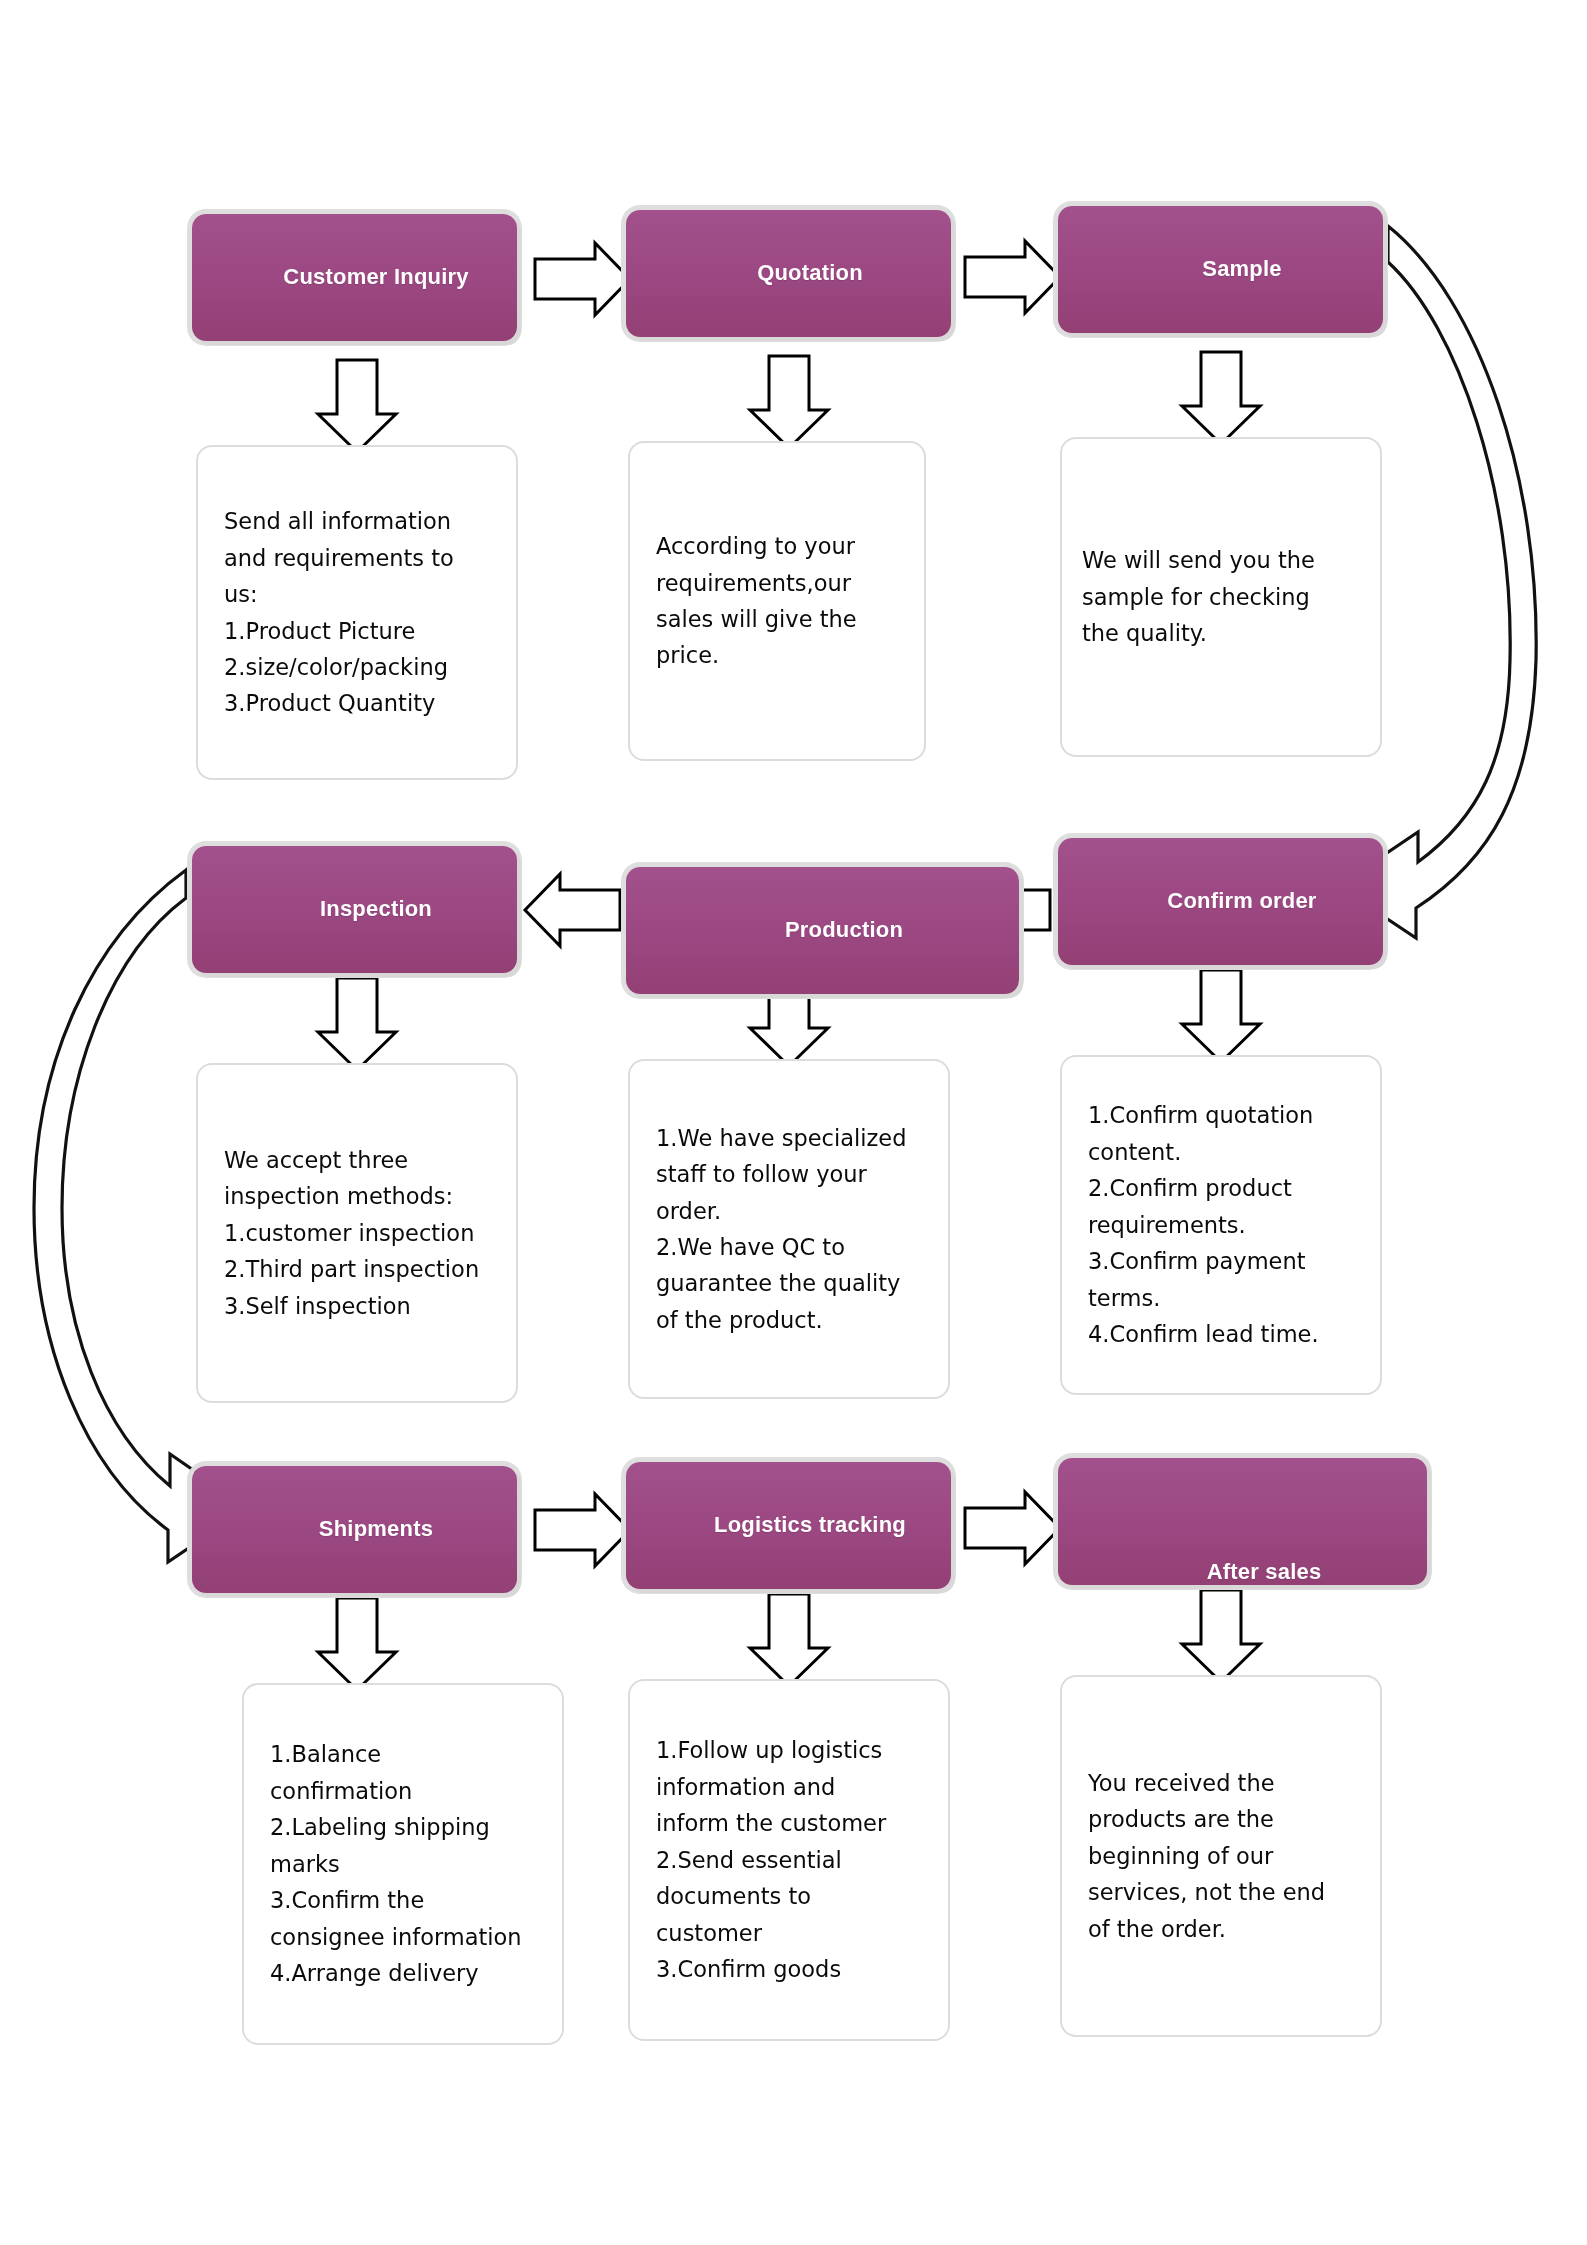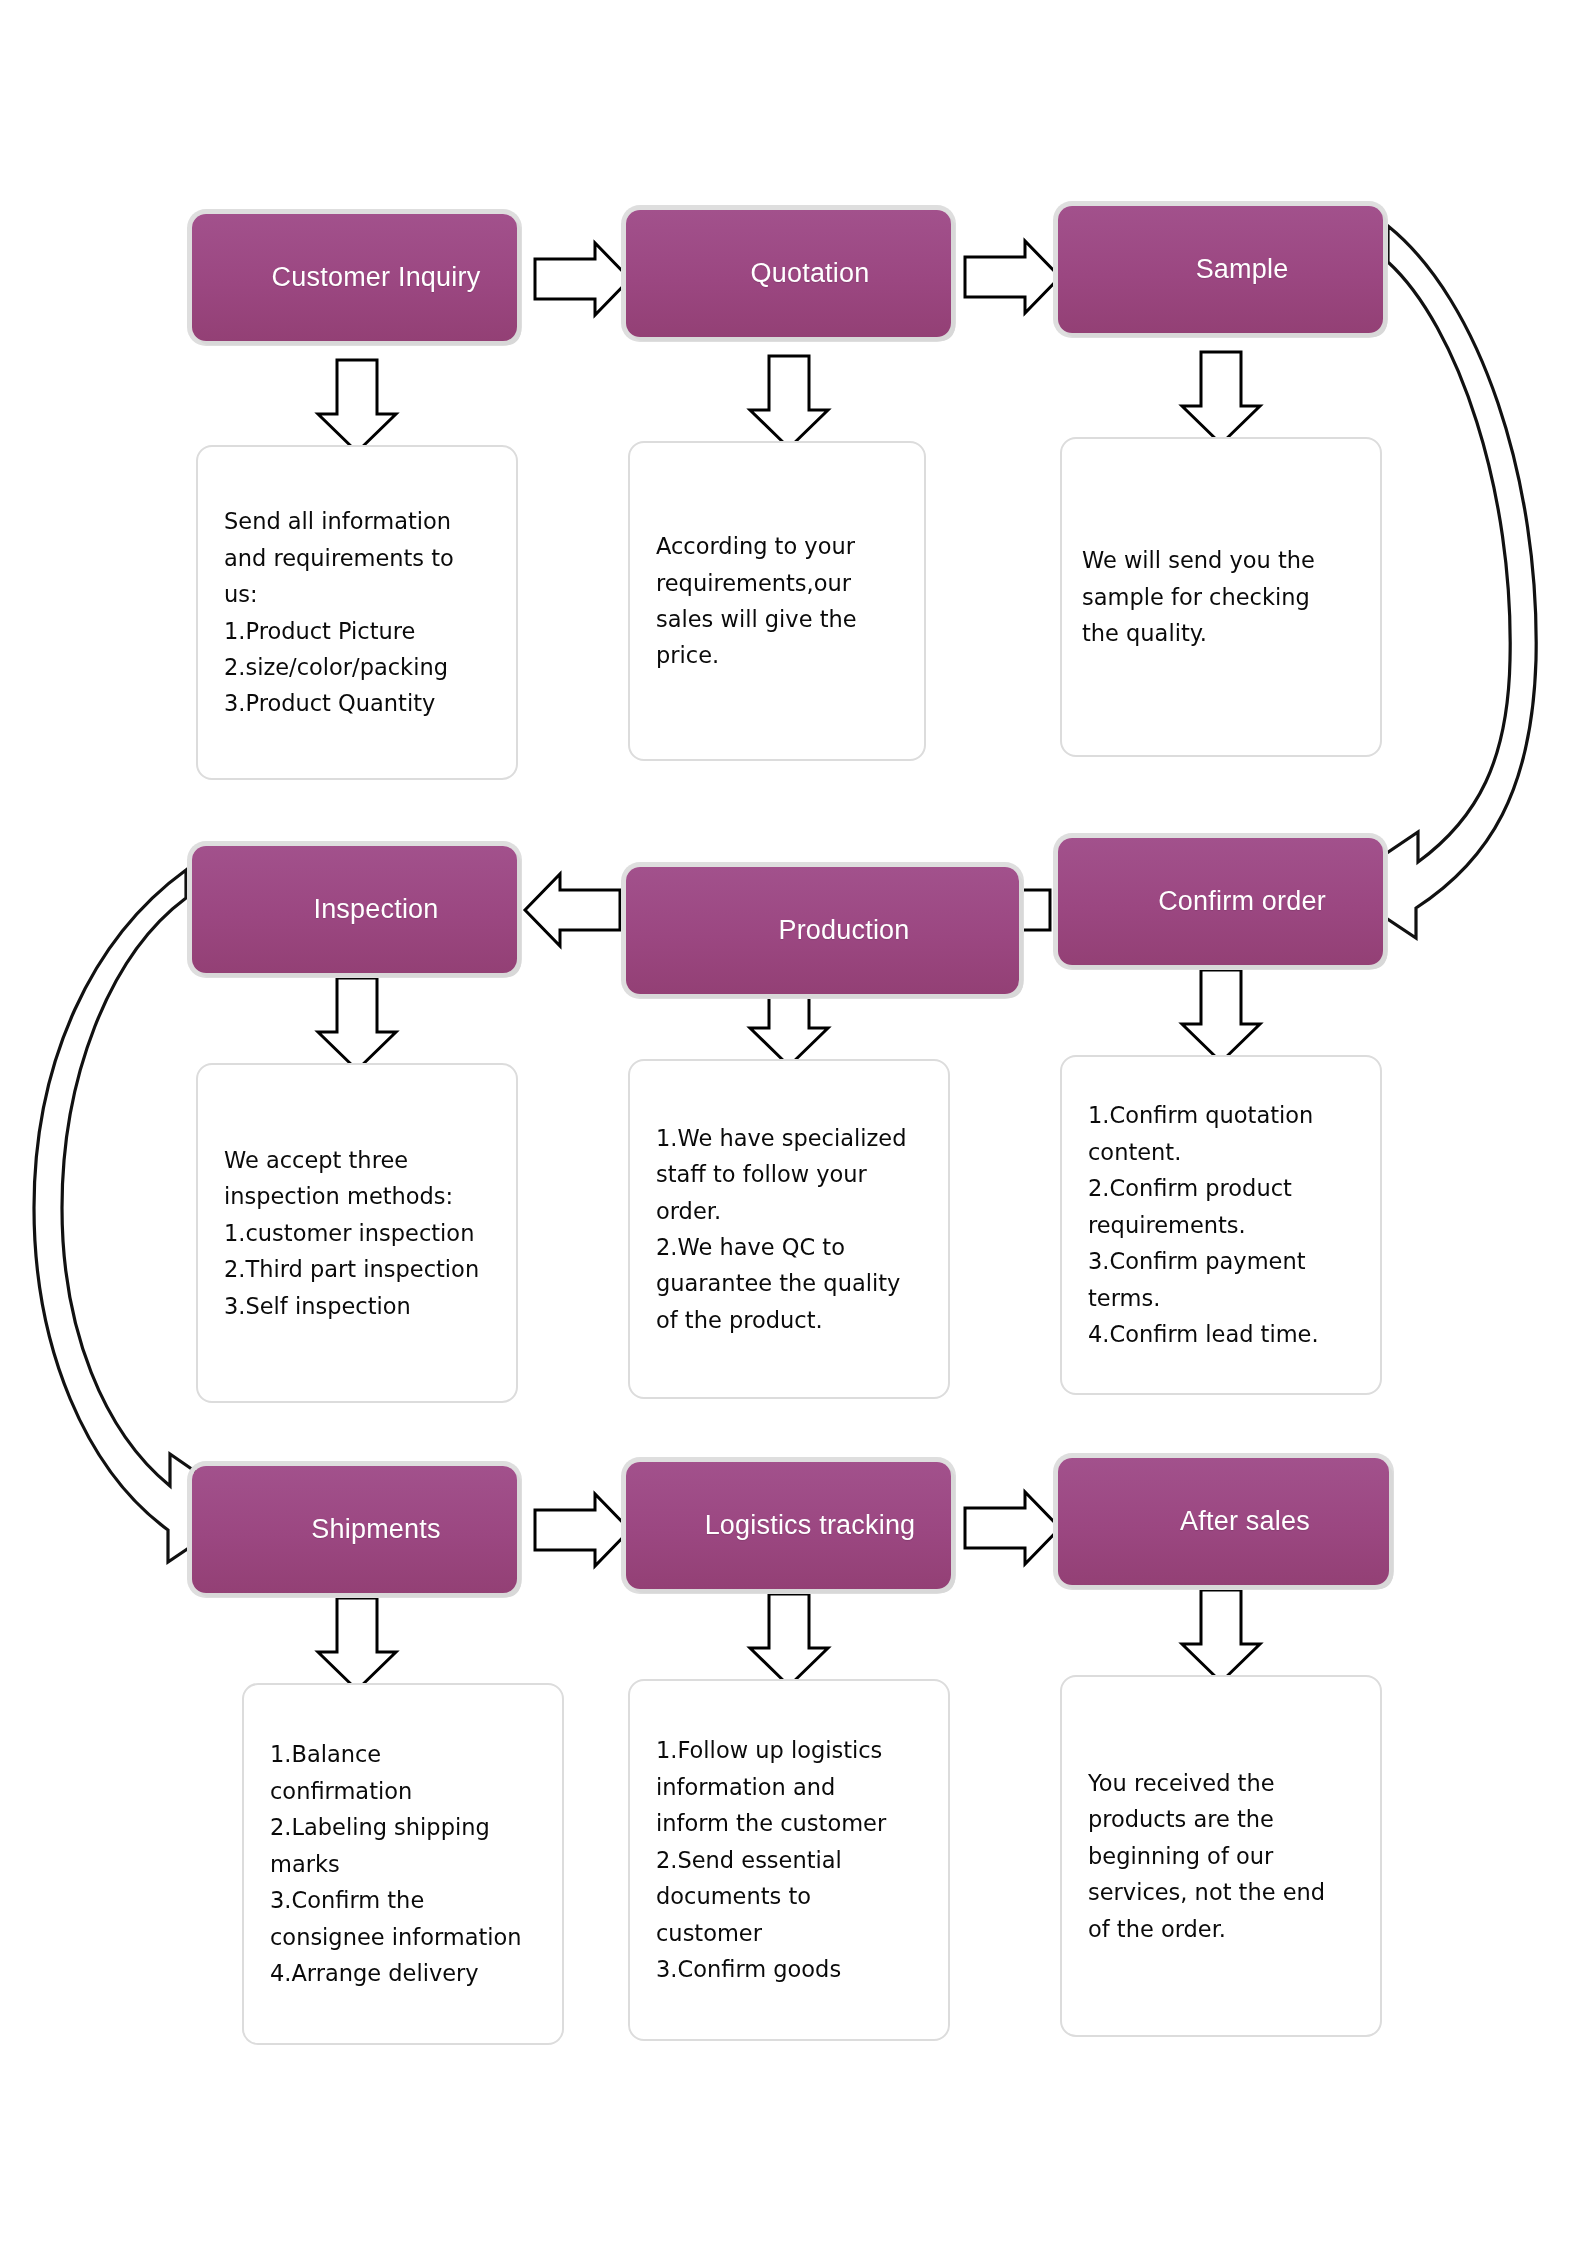--- a/index.html
+++ b/index.html
@@ -28,22 +28,22 @@
     border-radius: 14px;
     background: linear-gradient(180deg, #a2518c 0%, #9b4781 55%, #934075 100%);
     box-shadow: 4px 4px 0 0 #d8d8d8, 0 0 0 5px #dedede;
     display: flex;
     align-items: center;
     justify-content: center;
     box-sizing: border-box;
   }
   .stage .stage-label {
     color: #ffffff;
-    font-weight: normal;
-    font-size: 27px;
+    font-weight: bold;
+    font-size: 22px;
     letter-spacing: 0.2px;
     text-align: center;
     line-height: 1.2;
     text-shadow: 0 1px 1px rgba(0,0,0,0.12);
     margin-left: 43px;
   }
 
   
   .detail {
     position: absolute;
@@ -209,21 +209,21 @@
   </div>
 
   <div class="stage" style="left:192px; top:1466px; width:325px; height:127px;">
     <span class="stage-label">Shipments</span>
   </div>
 
   <div class="stage" style="left:626px; top:1462px; width:325px; height:127px;">
     <span class="stage-label">Logistics tracking</span>
   </div>
 
-  <div class="stage" style="left:1058px; top:1458px; width:331px; height:127px;">
+  <div class="stage" style="left:1058px; top:1458px; width:369px; height:127px;align-items:flex-end;">
     <span class="stage-label">After sales</span>
   </div>
 
   <div class="detail" style="left:196px; top:1683px; width:322px; height:362px;margin-left:46px;">
     <span class="detail-text">1.Balance
 confirmation
 2.Labeling shipping
 marks
 3.Confirm the
 consignee information

